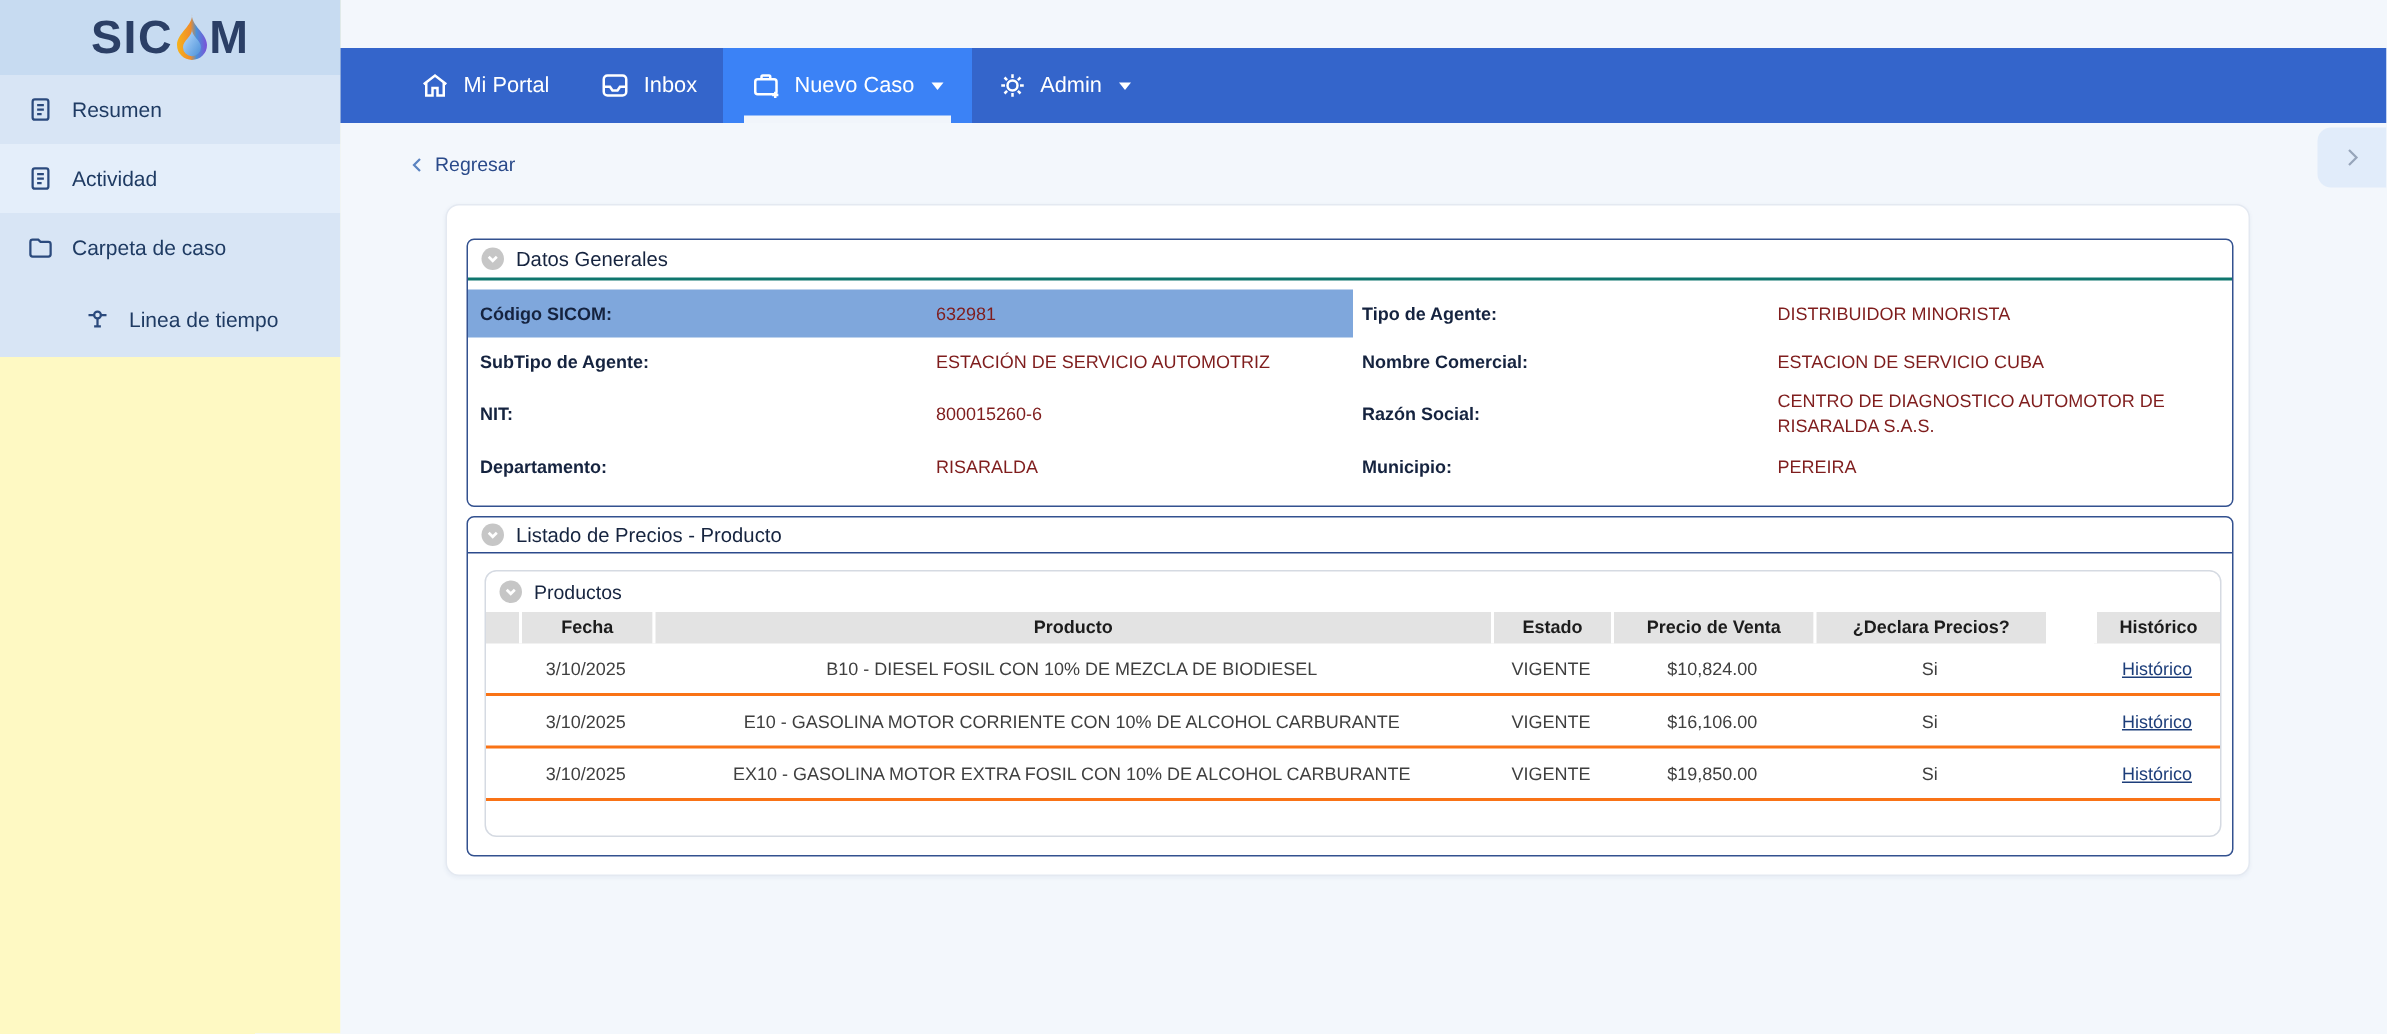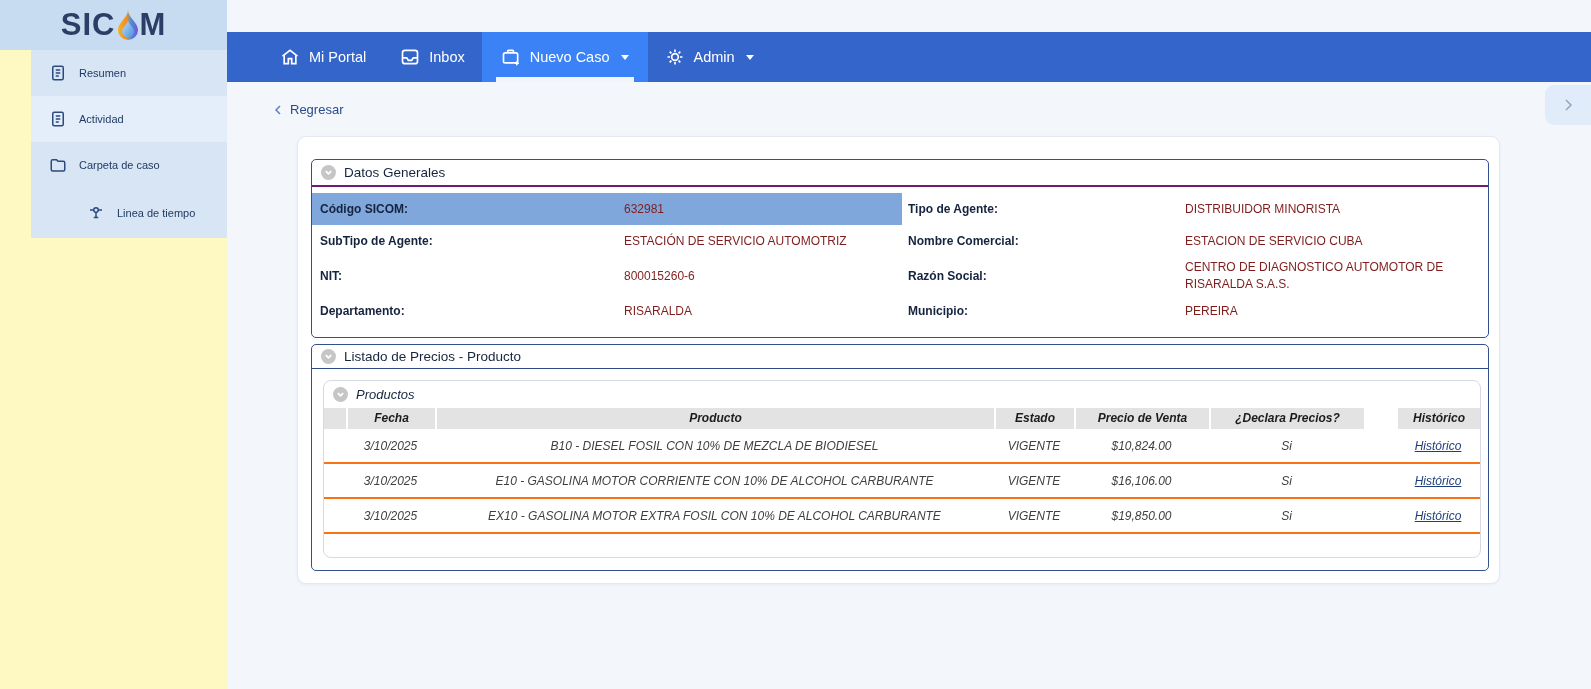--- a/index.html
+++ b/index.html
@@ -5,21 +5,21 @@
   * { margin:0; padding:0; box-sizing:border-box; }
   html,body { width:1591px; height:689px; overflow:hidden; }
   body { font-family:"Liberation Sans", sans-serif; display:flex; background:#f3f7fc; color:#15233f; }
 
   
   .sidebar { width:227px; height:100%; background:#fef9c3; flex-shrink:0; display:flex; flex-direction:column; }
   .logo-block { height:50px; background:#c7dbf1; display:flex; align-items:center; justify-content:center; }
   .logo { display:flex; align-items:center; font-weight:bold; font-size:31px; letter-spacing:1px; color:#2b3f66; }
   .logo svg { margin:0 1px; display:block; }
   .side-item { display:flex; align-items:center; gap:12px; height:46px; padding-left:18px;
-               font-size:11px; color:#1f3b63; cursor:pointer;margin-left:31px; }
+               font-size:14px; color:#1f3b63; cursor:pointer; }
   .side-item.shade { background:#d8e5f5; }
   .side-item.light { background:#e4eefa; }
   .side-item.sub { padding-left:56px; height:50px; }
   .side-item .icn { width:18px; height:18px; color:#2b4a7d; flex-shrink:0; }
   .icn svg { width:100%; height:100%; display:block; }
 
   
   .main { flex:1; display:flex; flex-direction:column; min-width:0; }
   .topnav { height:50px; background:#3465cb; display:flex; align-items:stretch; padding-left:36px; flex-shrink:0;margin-top:32px; }
   .nav-item { display:flex; align-items:center; gap:9px; padding:0 17px; color:#fff; font-size:14.5px; cursor:pointer; position:relative; }
@@ -34,42 +34,42 @@
   .breadcrumb .icn { width:10px; height:10px; color:#5b83c0; }
   .edge-toggle { position:absolute; top:3px; right:0; width:46px; height:40px; background:#e1ecfa; border-radius:9px 0 0 9px;
                  display:flex; align-items:center; justify-content:center; cursor:pointer; }
   .edge-toggle .icn { width:16px; height:16px; color:#97a5ba; }
 
   .card { margin:19px 0 0 70px; width:1203px; background:#fff; border:1px solid #e4e9f1; border-radius:9px;
           box-shadow:0 1px 3px rgba(40,70,120,.06); padding:22px 10px 12px 13px; }
 
   
   .panel { border:1px solid #33518f; border-radius:5px; background:#fff; }
-  .panel-head { display:flex; align-items:center; gap:8px; padding:5px 9px; border-bottom:2px solid #701a75; }
+  .panel-head { display:flex; align-items:center; gap:8px; padding:5px 9px; border-bottom:2px solid #0f766e; }
   .panel-title { font-size:13.5px; color:#16243f; }
   .chev-circle { width:15px; height:15px; border-radius:50%; background:#c6c6c6; display:flex; align-items:center; justify-content:center; flex-shrink:0; cursor:pointer; }
   .chev-circle svg { width:9px; height:9px; color:#fff; }
 
   
   .dg-body { padding:6px 0 10px 0; }
   .dg-row { display:flex; align-items:stretch; min-height:32px; font-size:12px; }
   .dg-half-l { width:590px; display:flex; align-items:center; padding-left:8px; }
   .dg-half-l.hl { background:#7fa7dc; }
   .dg-half-r { flex:1; display:flex; align-items:center; padding-left:6px; }
   .lbl { font-weight:bold; color:#15233f; }
   .dg-half-l .lbl { width:304px; flex-shrink:0; }
   .dg-half-r .lbl { width:277px; flex-shrink:0; }
   .val { color:#7f1d1d; }
   .dg-half-r .val { width:300px; line-height:1.4; }
 
   .gap { height:6px; }
 
   
   .listado-head { border-bottom:1px solid #2c4a8c; padding:4px 9px; }
-  .listado-body { padding:11px 7px 12px 11px;font-style:italic; }
+  .listado-body { padding:11px 7px 12px 11px; }
   .subpanel { border:1px solid #d5dae2; border-radius:8px; background:#fff; overflow:hidden; }
   .subpanel-head { display:flex; align-items:center; gap:8px; padding:6px 9px; }
   .subpanel-title { font-size:13px; color:#16243f; }
 
   
   .tbl { width:100%; font-size:12px; }
   .tr { display:flex; align-items:center; }
   .th { background:#e3e3e3; font-weight:bold; color:#1c1c1c; height:21px; line-height:21px; text-align:center; border-left:2px solid #fff; }
   .tr .th:first-child { border-left:none; }
   .row { height:35px; border-bottom:2px solid #f97316; color:#3f3f3f; }

